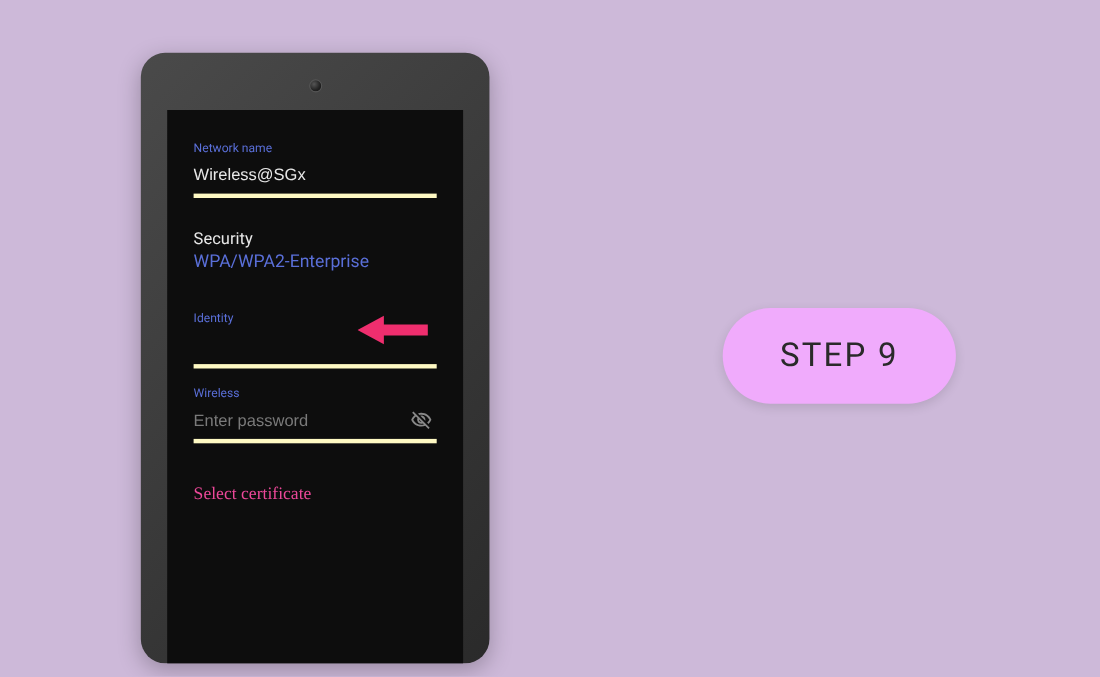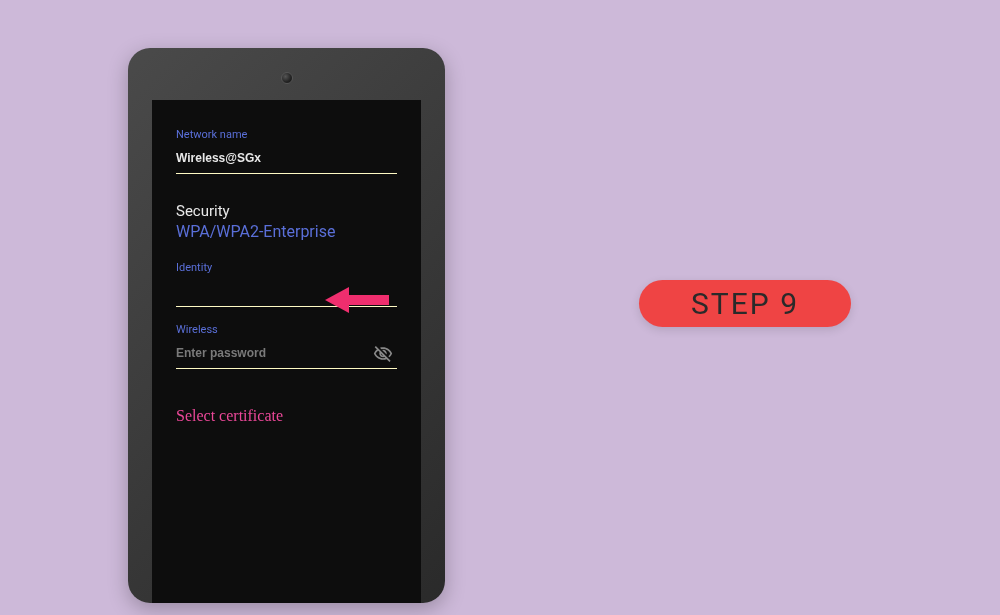--- a/index.html
+++ b/index.html
@@ -42,26 +42,25 @@
     }
     .field-label {
       font-size: 11px;
       color: #5a6fd8;
       margin-bottom: 6px;
     }
     .field-input {
       width: 100%;
       background: transparent;
       border: none;
-      border-bottom: 1px solid #fef9c3;
+      border-bottom: 4px solid #fef9c3;
       color: #e8e8e8;
-      font-size: 12px;
+      font-size: 15px;
       padding: 4px 0 8px 0;
       outline: none;
-      font-weight: bold;
     }
     .field-input::placeholder {
       color: #7a7a7a;
     }
     .section {
       margin-bottom: 28px;
     }
     .section-title {
       color: #e8e8e8;
       font-size: 15px;
@@ -90,45 +89,45 @@
       cursor: pointer;
     }
     .arrow {
       position: absolute;
       left: 325px;
       top: 285px;
       z-index: 10;
     }
     .step-badge {
       position: absolute;
-      right: 149px;
+      right: 131px;
       top: 280px;
-      background: #ef4444;
+      background: #f0abfc;
       border-radius: 999px;
-      padding: 6px 52px;
+      padding: 26px 52px;
       font-size: 30px;
       font-weight: 400;
       letter-spacing: 2px;
       color: #2a2a2a;
       box-shadow: 0 3px 10px rgba(0,0,0,0.12);
     }
   </style>
 </head>
 <body>
 
 <div class="tablet">
   <div class="camera"></div>
   <div class="screen">
 
     <div class="section">
       <div class="field-label">Network name</div>
       <input type="text" class="field-input" value="Wireless@SGx" style="">
     </div>
 
-    <div class="section" style="margin-bottom:20px;">
+    <div class="section" style="margin-bottom:36px;">
       <div class="section-title">Security</div>
       <div class="section-sub">WPA/WPA2-Enterprise</div>
     </div>
 
     <div class="section" style="margin-bottom:16px;">
       <div class="field-label">Identity</div>
       <input type="text" class="field-input" value="" style="">
     </div>
 
     <div class="section" style="margin-bottom:38px;">

